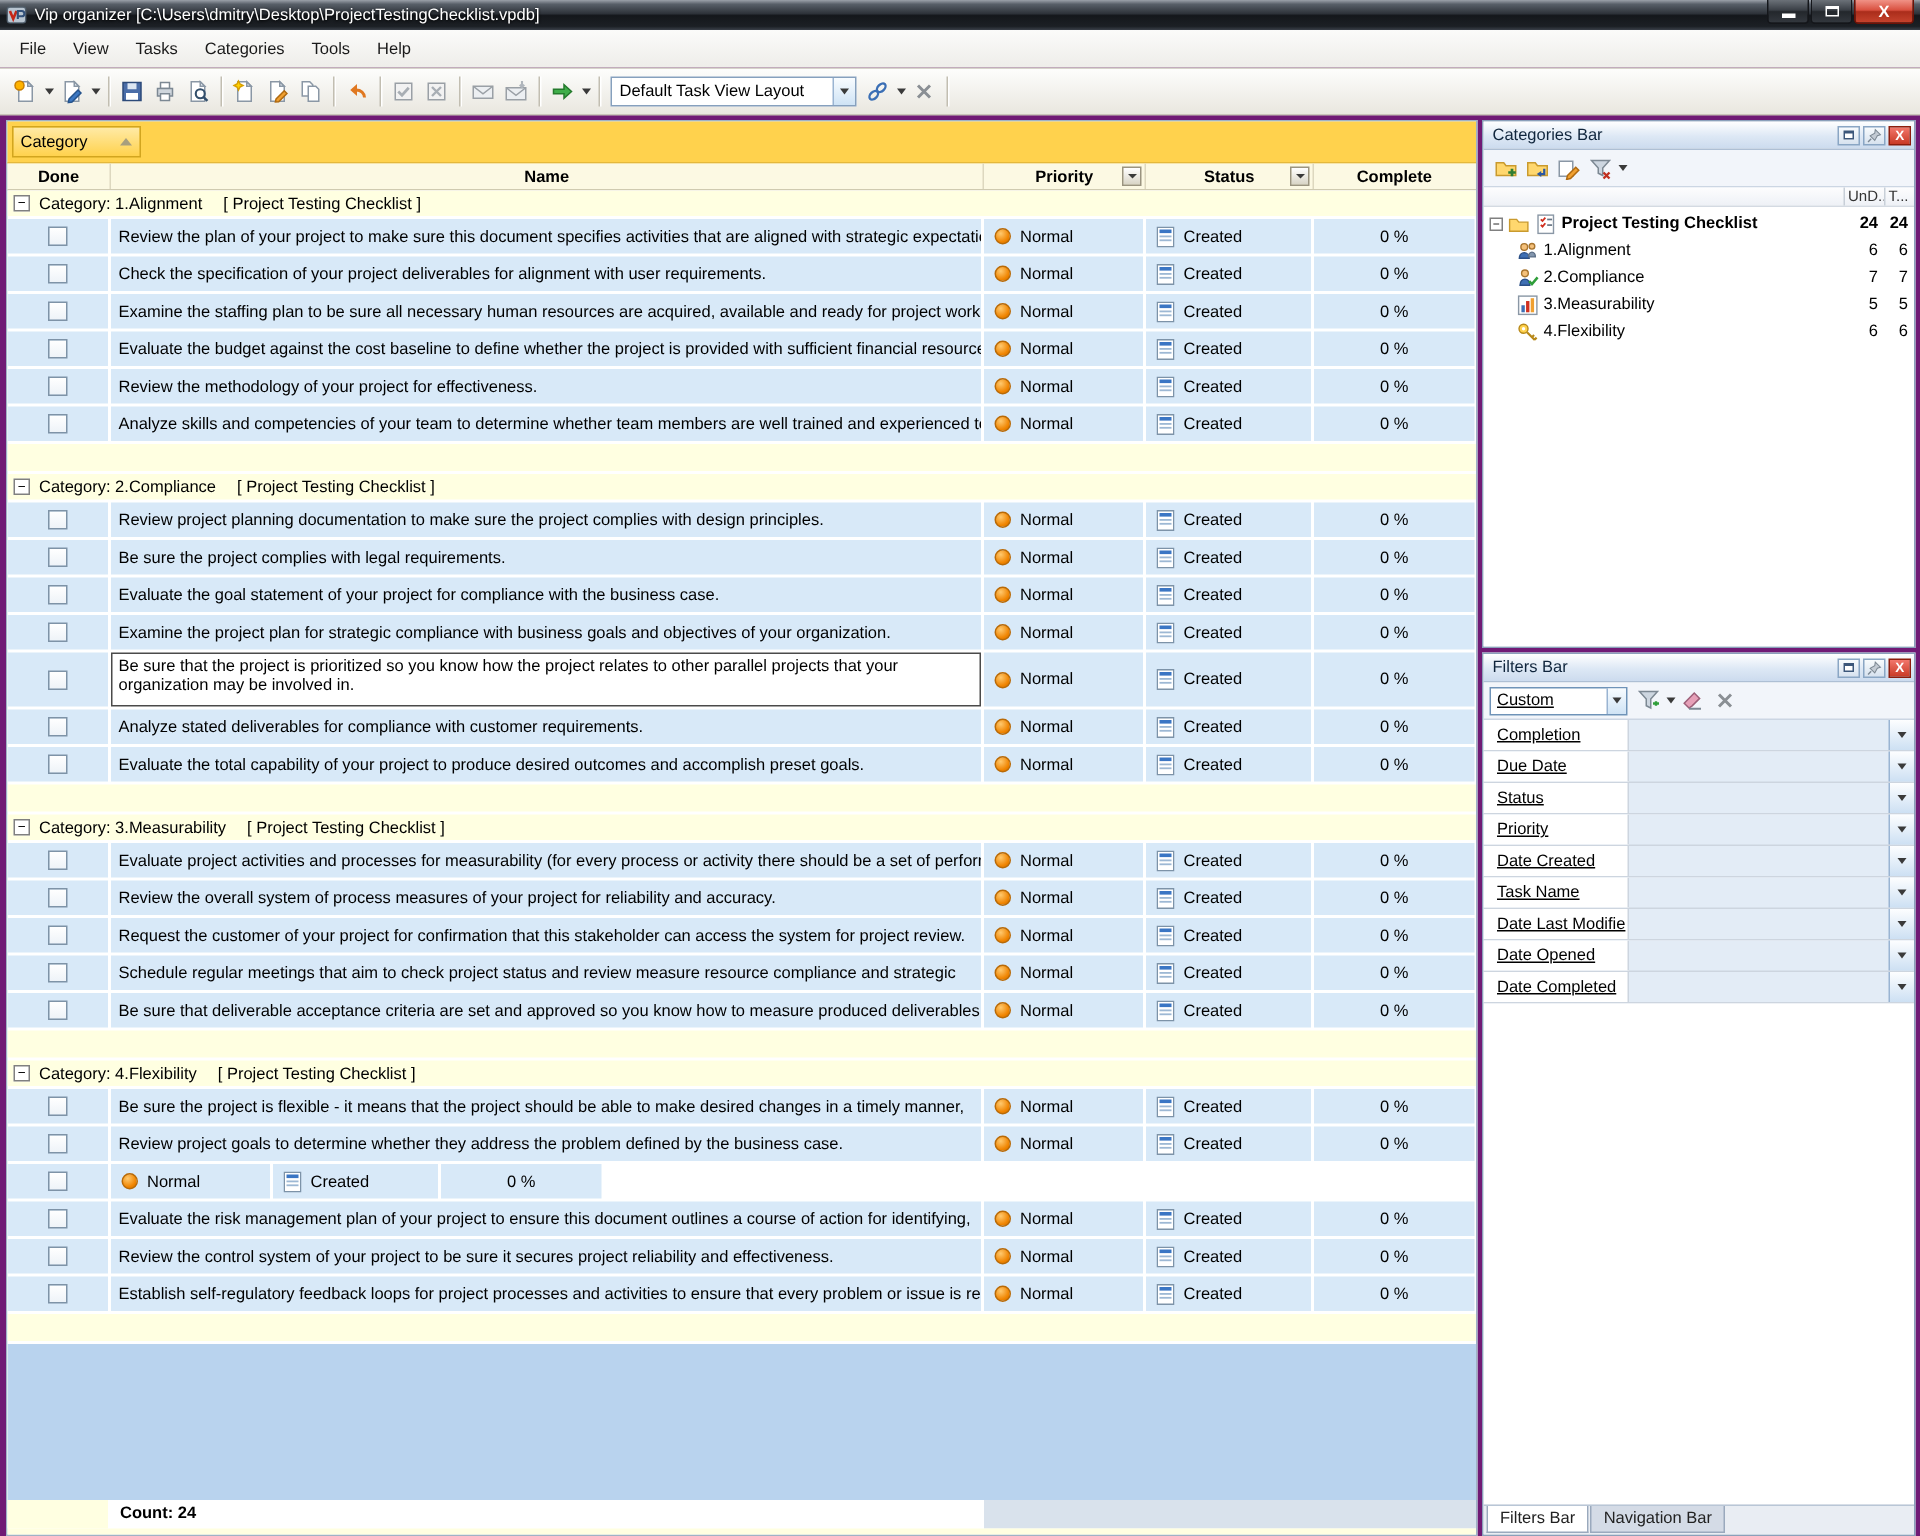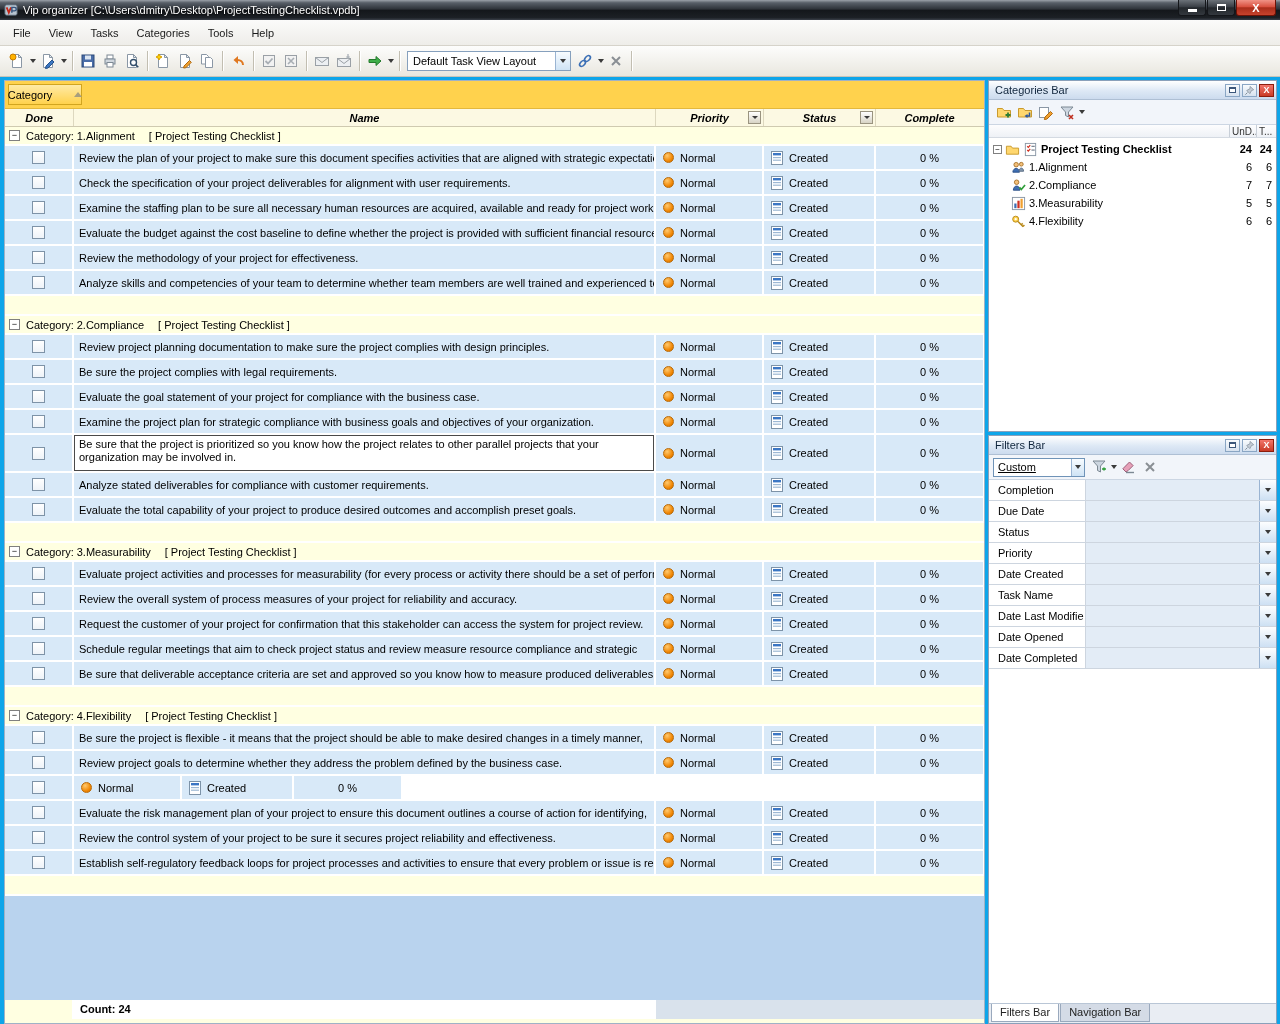--- a/index.html
+++ b/index.html
@@ -1,17 +1,17 @@
 <!DOCTYPE html>
 <html><head>
 <meta charset="utf-8">
 <style>
   * { margin:0; padding:0; box-sizing:border-box; }
   body { font-family:"Liberation Sans", sans-serif; font-size:11px; background:#000; }
-  .screen { width:1280px; height:1024px; overflow:hidden; position:relative; background:#0ea5e9; display:flex; flex-direction:column; }
+  .screen { width:1280px; height:1024px; overflow:hidden; position:relative; background:#701a75; display:flex; flex-direction:column; }
 
   
   .titlebar { height:20px; flex:0 0 20px; display:flex; align-items:center; padding-left:4px; color:#fff;
     background:linear-gradient(#9ba1a9 0%, #585f68 14%, #2e333a 45%, #14171b 52%, #1c2025 88%, #3a4049 100%); }
   .app-icon { width:14px; height:14px; margin-right:5px; flex:0 0 14px; }
   .title-text { font-size:11px; flex:1; text-shadow:0 1px 2px #000; white-space:nowrap; overflow:hidden; }
   .win-btns { display:flex; align-self:flex-start; margin-right:4px; }
   .win-btn { width:28px; height:16px; margin-left:1px; border:1px solid #14161a; border-top:none; border-radius:0 0 3px 3px;
     display:flex; align-items:center; justify-content:center; color:#fff;
     background:linear-gradient(#6b7178,#3a3f46 45%,#23272c 52%,#33383e); }
@@ -32,24 +32,24 @@
   .tb-combo .txt { flex:1; padding-left:5px; white-space:nowrap; overflow:hidden; }
   .combo-dd { width:15px; height:18px; border-left:1px solid #9ab4d2; background:linear-gradient(#f8fcff,#cfe3f5); display:flex; align-items:center; justify-content:center; }
 
   
   .workspace { flex:1; display:flex; padding:3px 3px 0 4px; gap:3px; overflow:hidden; }
   .grid-panel { width:981px; flex:0 0 981px; background:#fff; border:1px solid #9fb2c6; display:flex; flex-direction:column; }
   .right-col { flex:1; display:flex; flex-direction:column; gap:3px; }
 
   
   .cat-band { height:28px; flex:0 0 28px; background:#ffd24d; border-bottom:1px solid #e4b83c; display:flex; align-items:flex-start; padding:3px 0 0 3px; }
-  .cat-tab { height:21px; width:74px; background:linear-gradient(#ffeaa6,#ffd24d); border:1px solid #d2a51f; display:flex; align-items:center; justify-content:center; gap:22px; }
+  .cat-tab { height:21px; width:86px; background:linear-gradient(#ffeaa6,#ffd24d); border:1px solid #d2a51f; display:flex; align-items:center; justify-content:center; gap:22px; }
   .sort-tri { width:0; height:0; border-left:4px solid transparent; border-right:4px solid transparent; border-bottom:5px solid #a89f7e; }
   .grid-colhdr { height:18px; flex:0 0 18px; background:#fcf9e3; border-bottom:1px solid #cfcab0; display:flex; font-weight:bold; }
-  .hcell { display:flex; align-items:center; justify-content:center; border-right:1px solid #ddd8bf; position:relative;font-style:italic; }
+  .hcell { display:flex; align-items:center; justify-content:center; border-right:1px solid #ddd8bf; position:relative; }
   .h-done{width:69px}.h-name{width:582px}.h-pri{width:108px}.h-status{width:112px}.h-comp{width:107px;border-right:none}
   .filter-btn { position:absolute; right:2px; top:2px; width:13px; height:13px; background:linear-gradient(#ffffff,#d8d4c5); border:1px solid #9a9480; display:flex; align-items:center; justify-content:center; }
   .filter-btn .tri { border-left-width:3px; border-right-width:3px; border-top-width:3.5px; }
 
   
   .grid-body { flex:1; background:#fff; display:flex; flex-direction:column; overflow:hidden; }
   .group-header { height:17px; flex:0 0 17px; background:#ffffe1; display:flex; align-items:center; padding-left:4px; margin-bottom:2px; }
   .expand-box { width:11px; height:11px; border:1px solid #808080; background:#fff; font-size:9px; line-height:9px; text-align:center; margin-right:6px; flex:0 0 11px; }
   .group-title { white-space:nowrap; }
   .group-badge { margin-left:14px; white-space:nowrap; }
@@ -106,21 +106,21 @@
   .t-num { width:27px; text-align:right; padding-right:4px; flex:0 0 27px; }
   .t-num2 { width:20px; text-align:right; padding-right:4px; flex:0 0 20px; }
   .t-num.bold, .t-num2.bold { font-weight:bold; }
 
   
   .preset-combo { width:92px; height:19px; background:#fff; border:1px solid #6f93b8; display:flex; align-items:center; margin-right:3px; }
   .preset-combo .txt { flex:1; padding-left:4px;text-decoration:underline; }
   .preset-combo .combo-dd { height:17px; width:13px; }
   .filter-rows { flex:0 0 auto; }
   .filter-row { height:21px; display:flex; border-bottom:1px solid #cdd5df; background:#e3ecf6; }
-  .f-label { width:97px; flex:0 0 97px; background:#fff; border-right:1px solid #cdd5df; display:flex; align-items:center; padding-left:9px; white-space:nowrap; overflow:hidden; }
+  .f-label { width:97px; flex:0 0 97px; background:#fff; border-right:1px solid #cdd5df; display:flex; align-items:center; padding-left:9px; white-space:nowrap; overflow:hidden;text-decoration:underline; }
   .f-value { flex:1; display:flex; justify-content:flex-end; }
   .f-arrow { width:17px; background:linear-gradient(#fdfeff,#cde0f3); border-left:1px solid #9ab4d2; display:flex; align-items:center; justify-content:center; }
   .filters-filler { flex:1; background:#fff; }
   .panel-tabs { height:20px; flex:0 0 20px; background:#e9edf3; border-top:1px solid #b9c6d6; display:flex; align-items:flex-start; padding-left:2px; }
   .ptab { padding:2px 8px 3px; border:1px solid #9aa9bd; border-top:none; background:#d4dbe6; margin-right:1px; color:#222; }
   .ptab.active { background:#fff; font-weight:normal; }
 
   
   .bottom-bar { height:21px; flex:0 0 21px; background:#050505; color:#fff; display:flex; align-items:center; justify-content:flex-end;
     font-family:"DejaVu Sans Mono", monospace; font-size:13px; letter-spacing:3px; padding-right:10px; }

